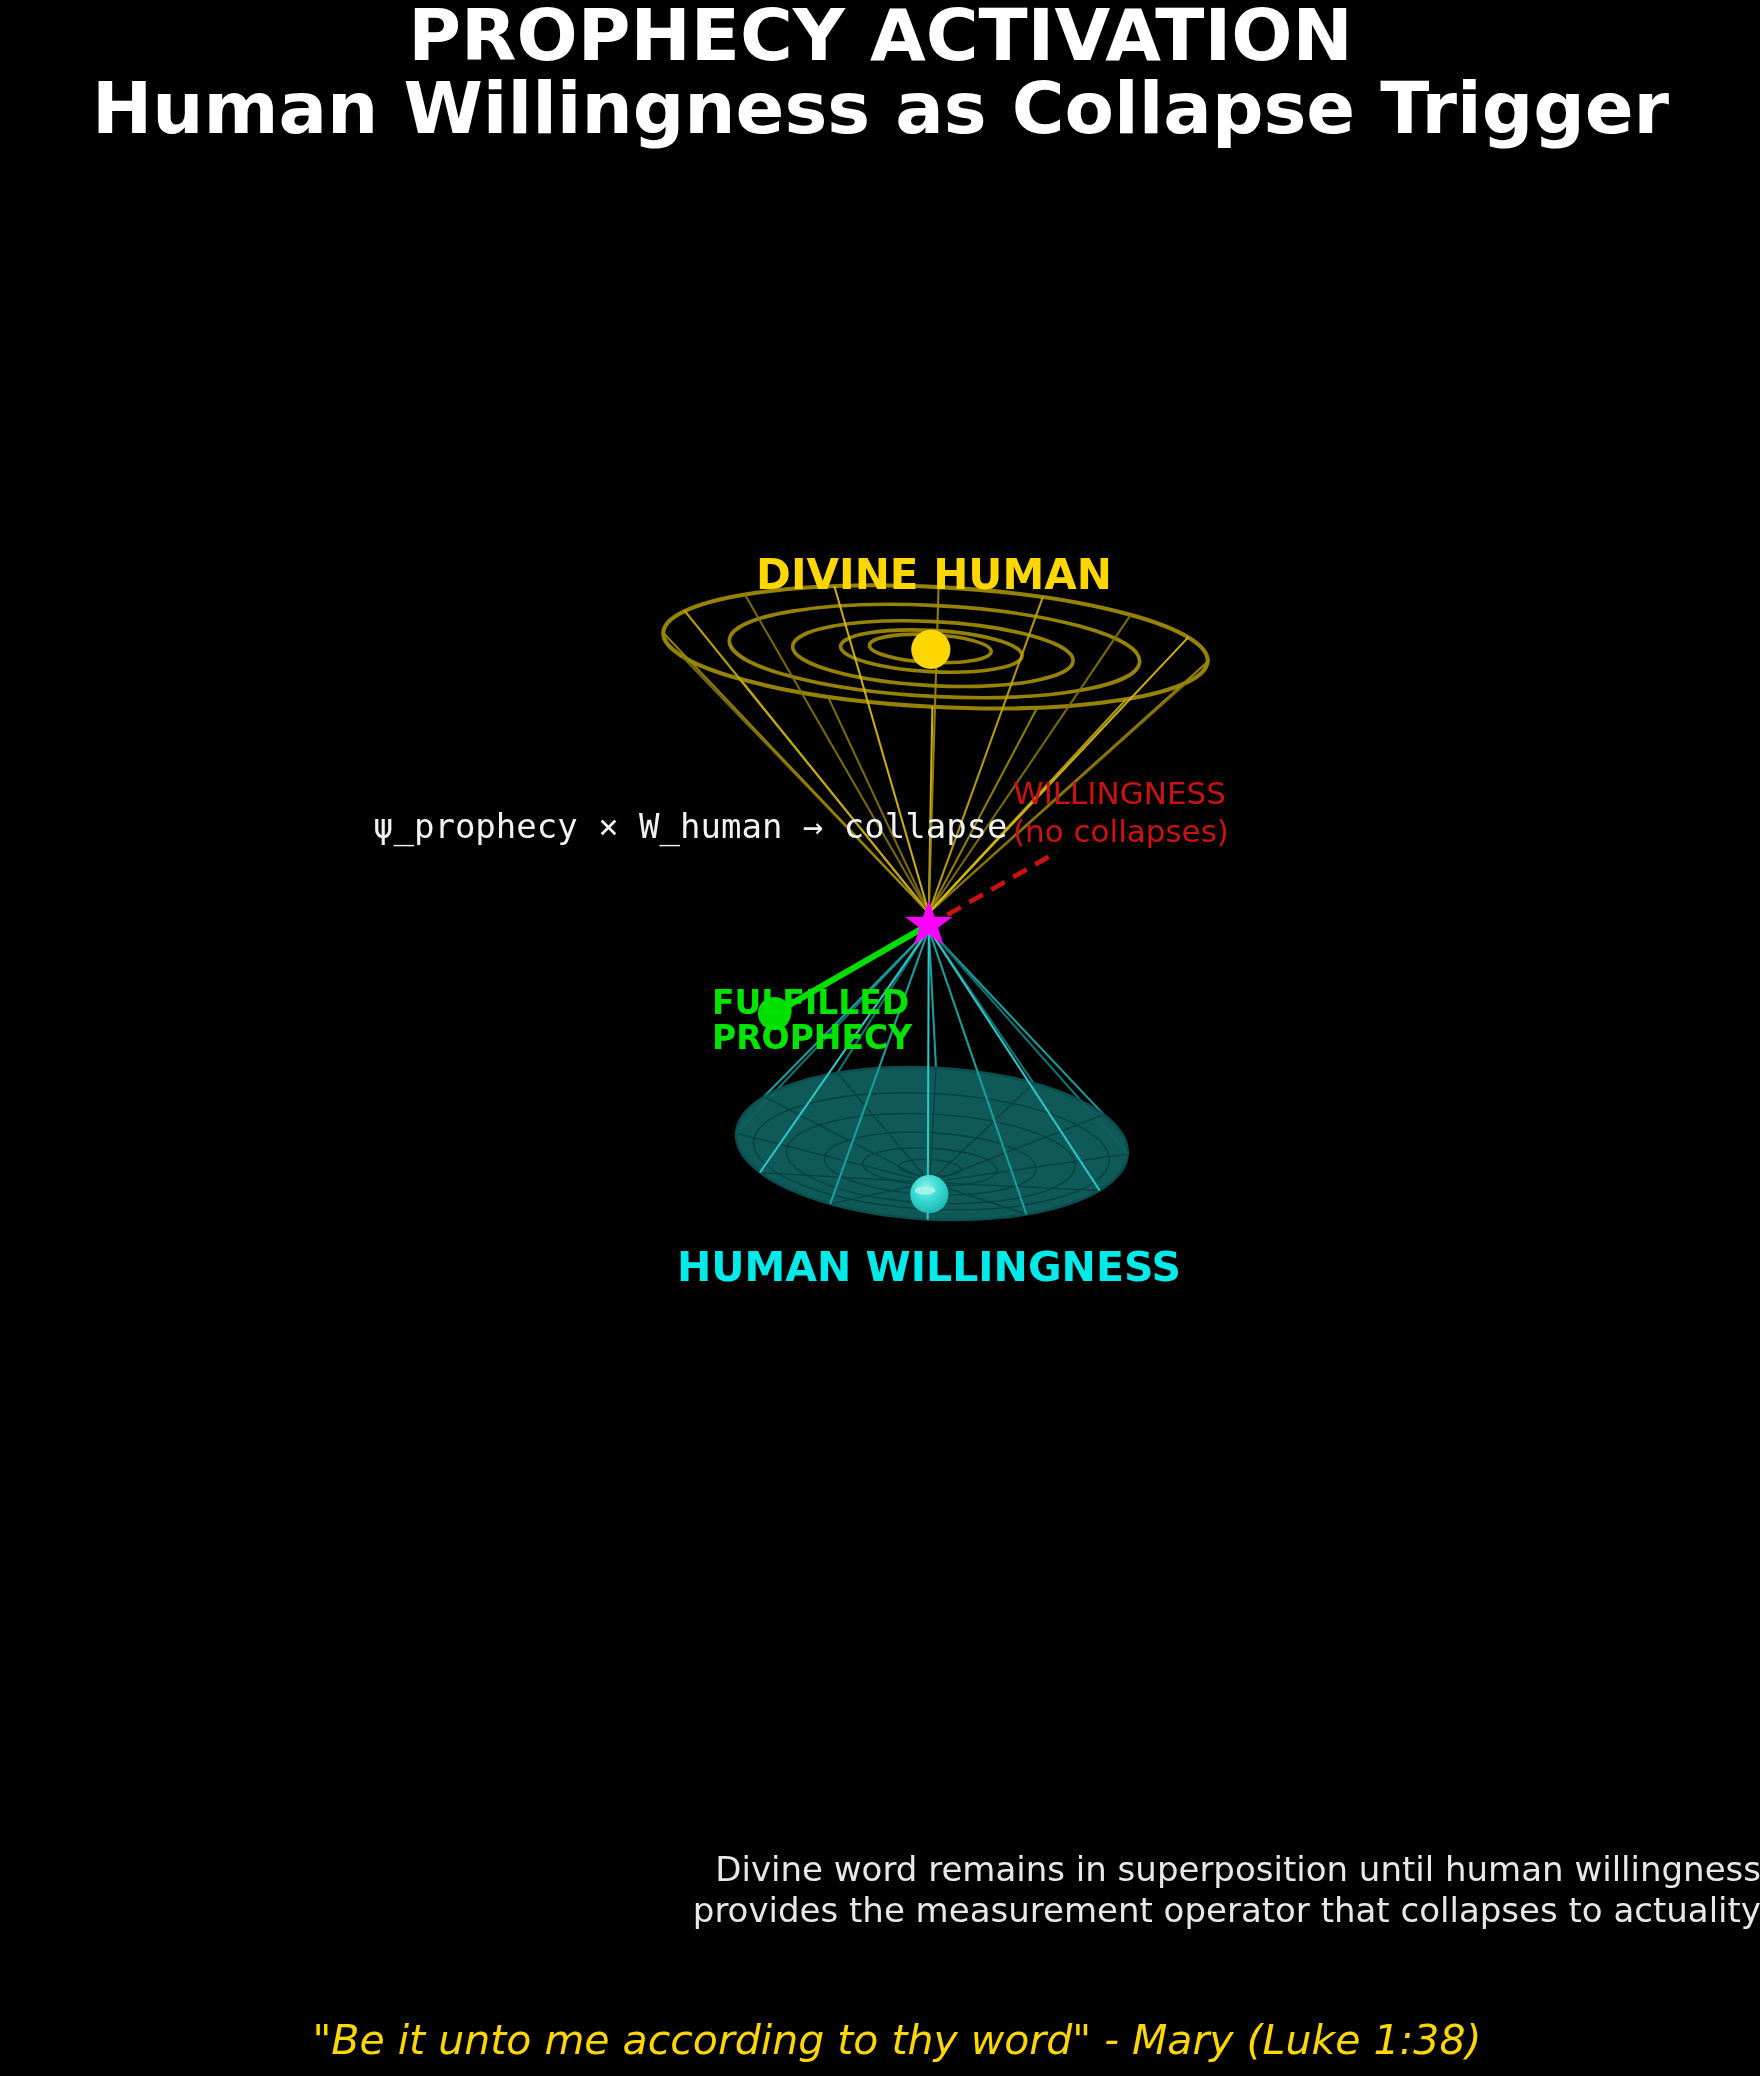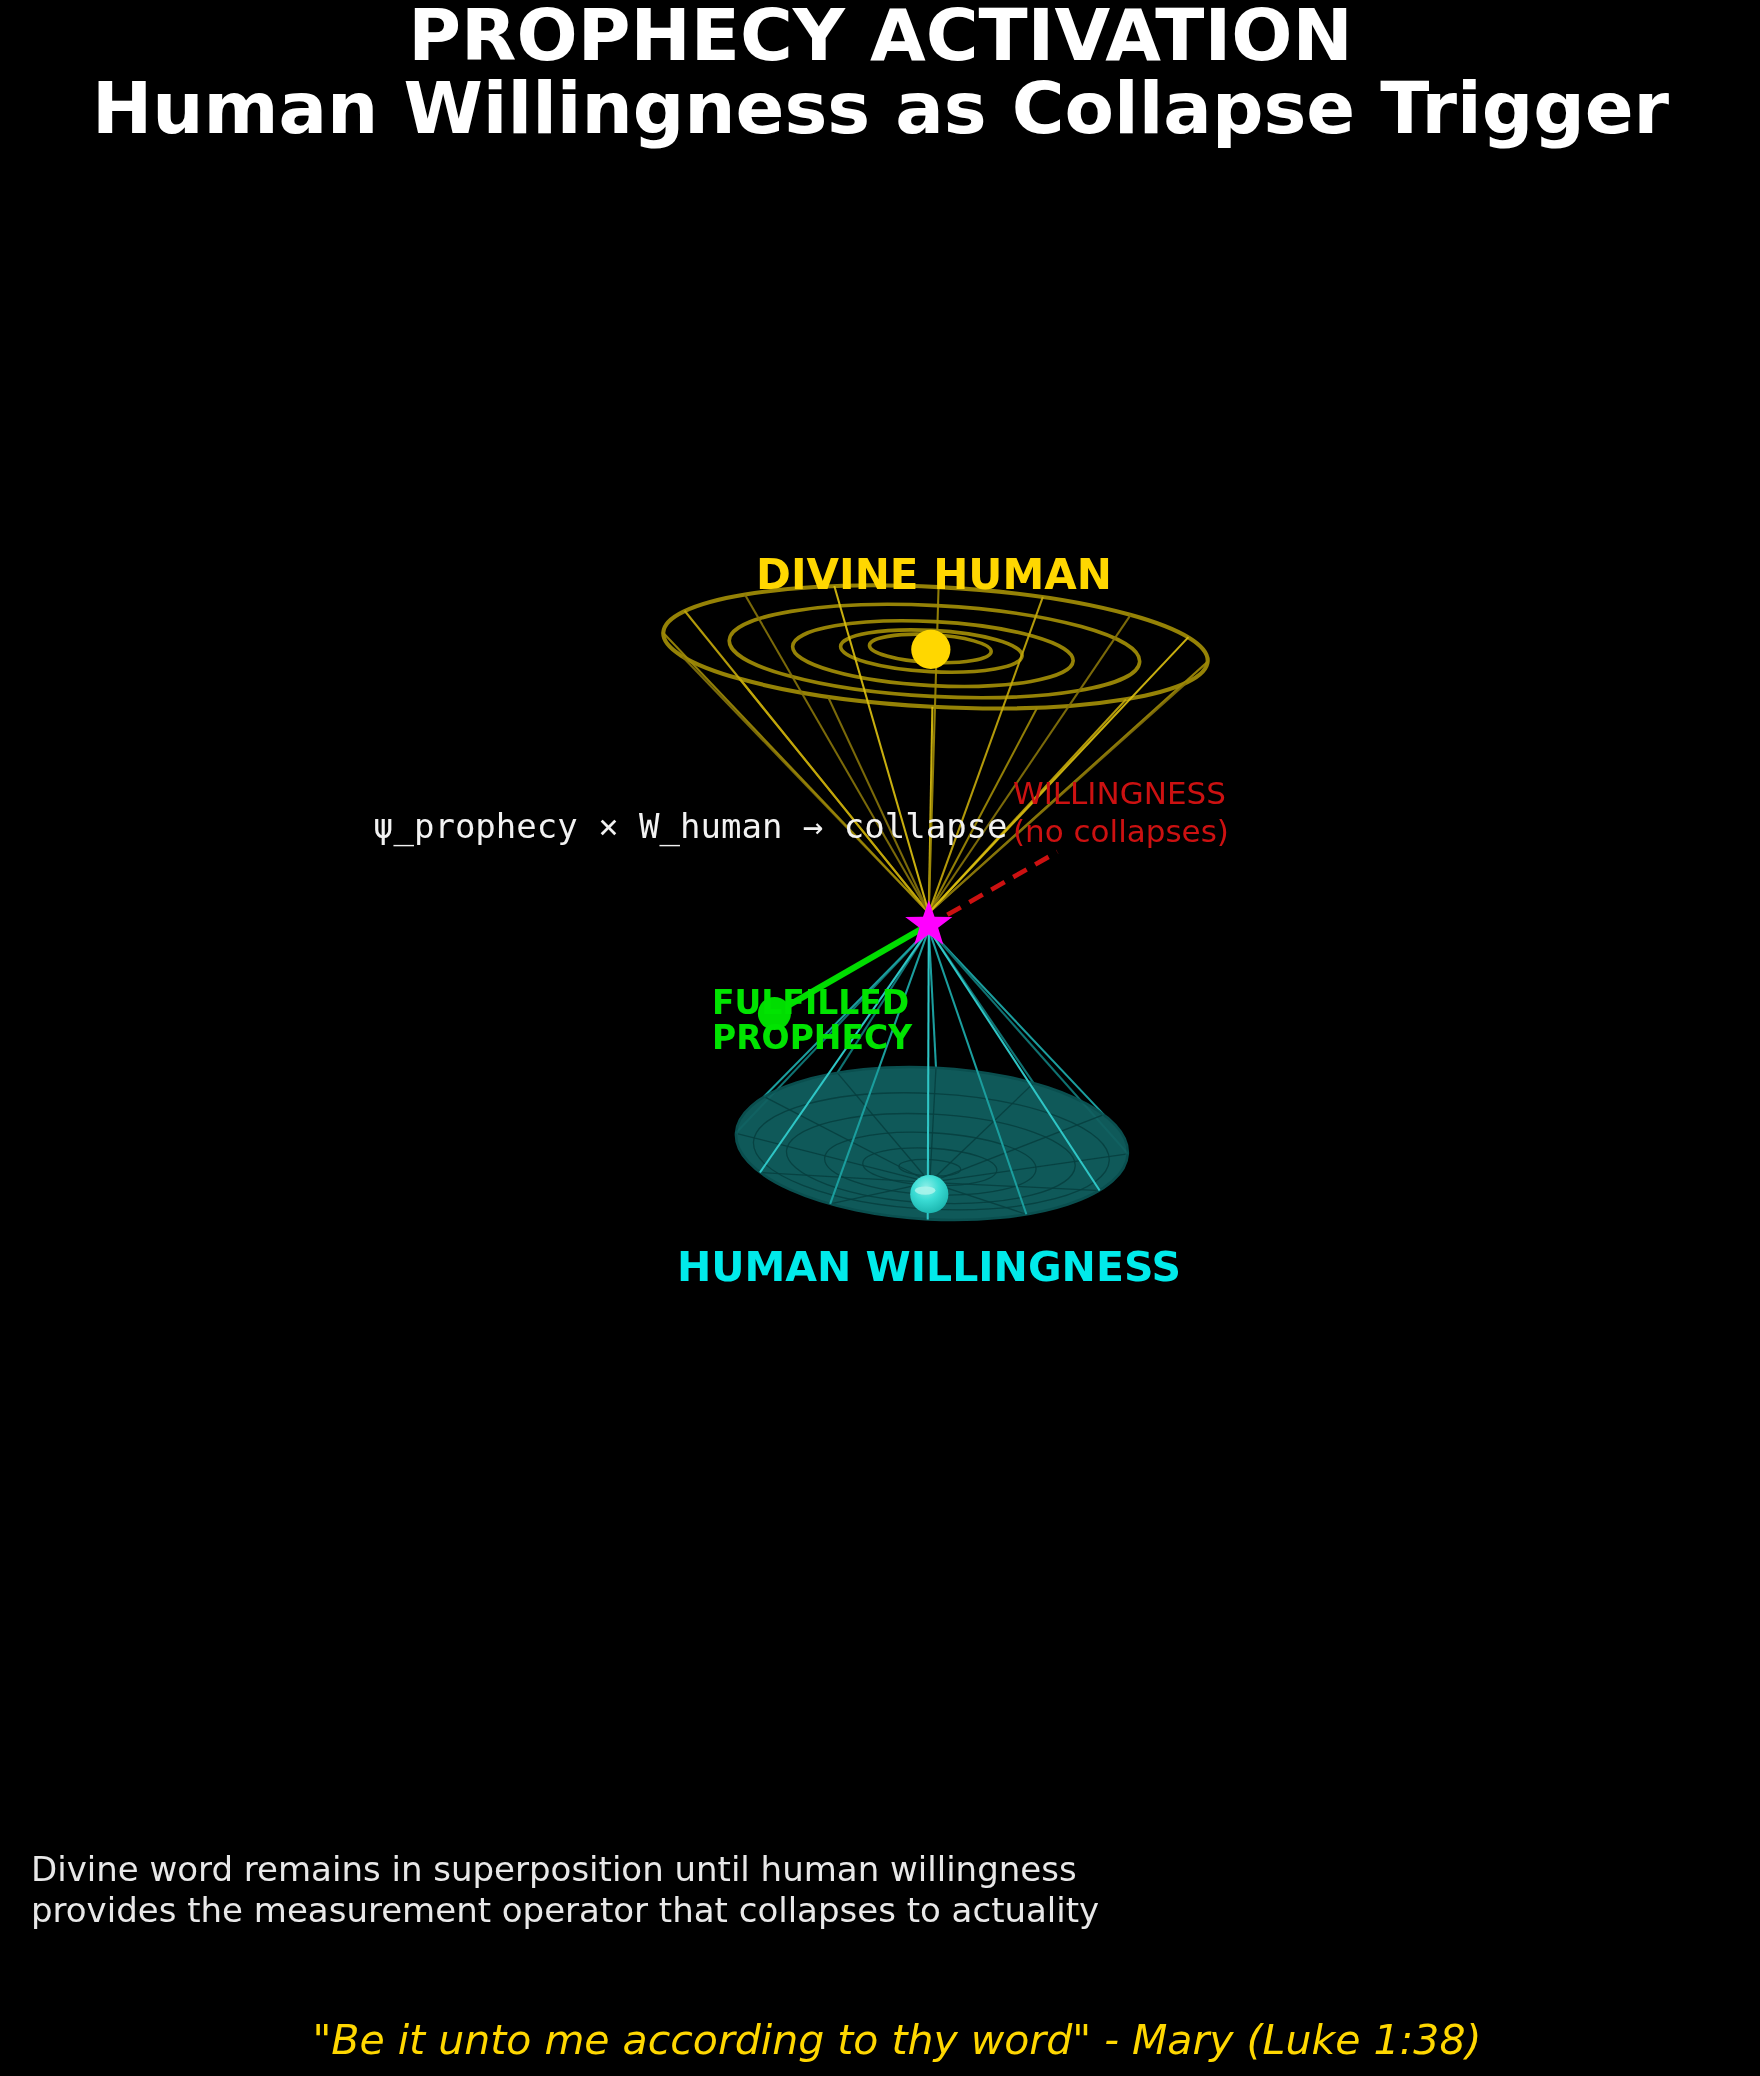--- a/index.html
+++ b/index.html
@@ -38,21 +38,21 @@
     font-size:42px;font-weight:bold;color:var(--gold);}
   .formula-label{left:373px;top:806px;
     font-family:"DejaVu Sans Mono","Liberation Mono",monospace;
     font-size:34px;color:var(--formula-color);}
   .unfulfilled-label{left:1013px;top:774px;
     font-size:31px;line-height:1.24;color:var(--red);}
   .fulfilled-label{left:712px;top:985px;
     font-size:33px;font-weight:bold;line-height:1.07;color:var(--green-text);}
   .human-label{left:929px;top:1243px;transform:translateX(-50%);
     font-size:41px;font-weight:bold;color:var(--cyan-text);}
-  .caption-block{left:31px;top:1849px;width:calc(100% - 31px);text-align:left;
+  .caption-block{left:31px;top:1849px;width:calc(100% - 31px);text-align:right;
     font-size:34px;line-height:1.21;color:var(--caption-color);white-space:nowrap;}
   .quote-line{left:33px;top:2016px;width:calc(100% - 33px);text-align:center;
     font-size:41px;font-style:italic;color:var(--gold);white-space:nowrap;}
 
   .gold-ring{fill:none;stroke:var(--gold-wire);stroke-width:7;opacity:.95;}
   .gold-ring.rim{stroke-width:8;}
   .gl{fill:none;stroke-width:4;opacity:.92;}
   .gl.a{stroke:var(--gold-wire-dim);}
   .gl.b{stroke:var(--gold-wire);}
   .gl.c{stroke:var(--gold-wire-bright);}

